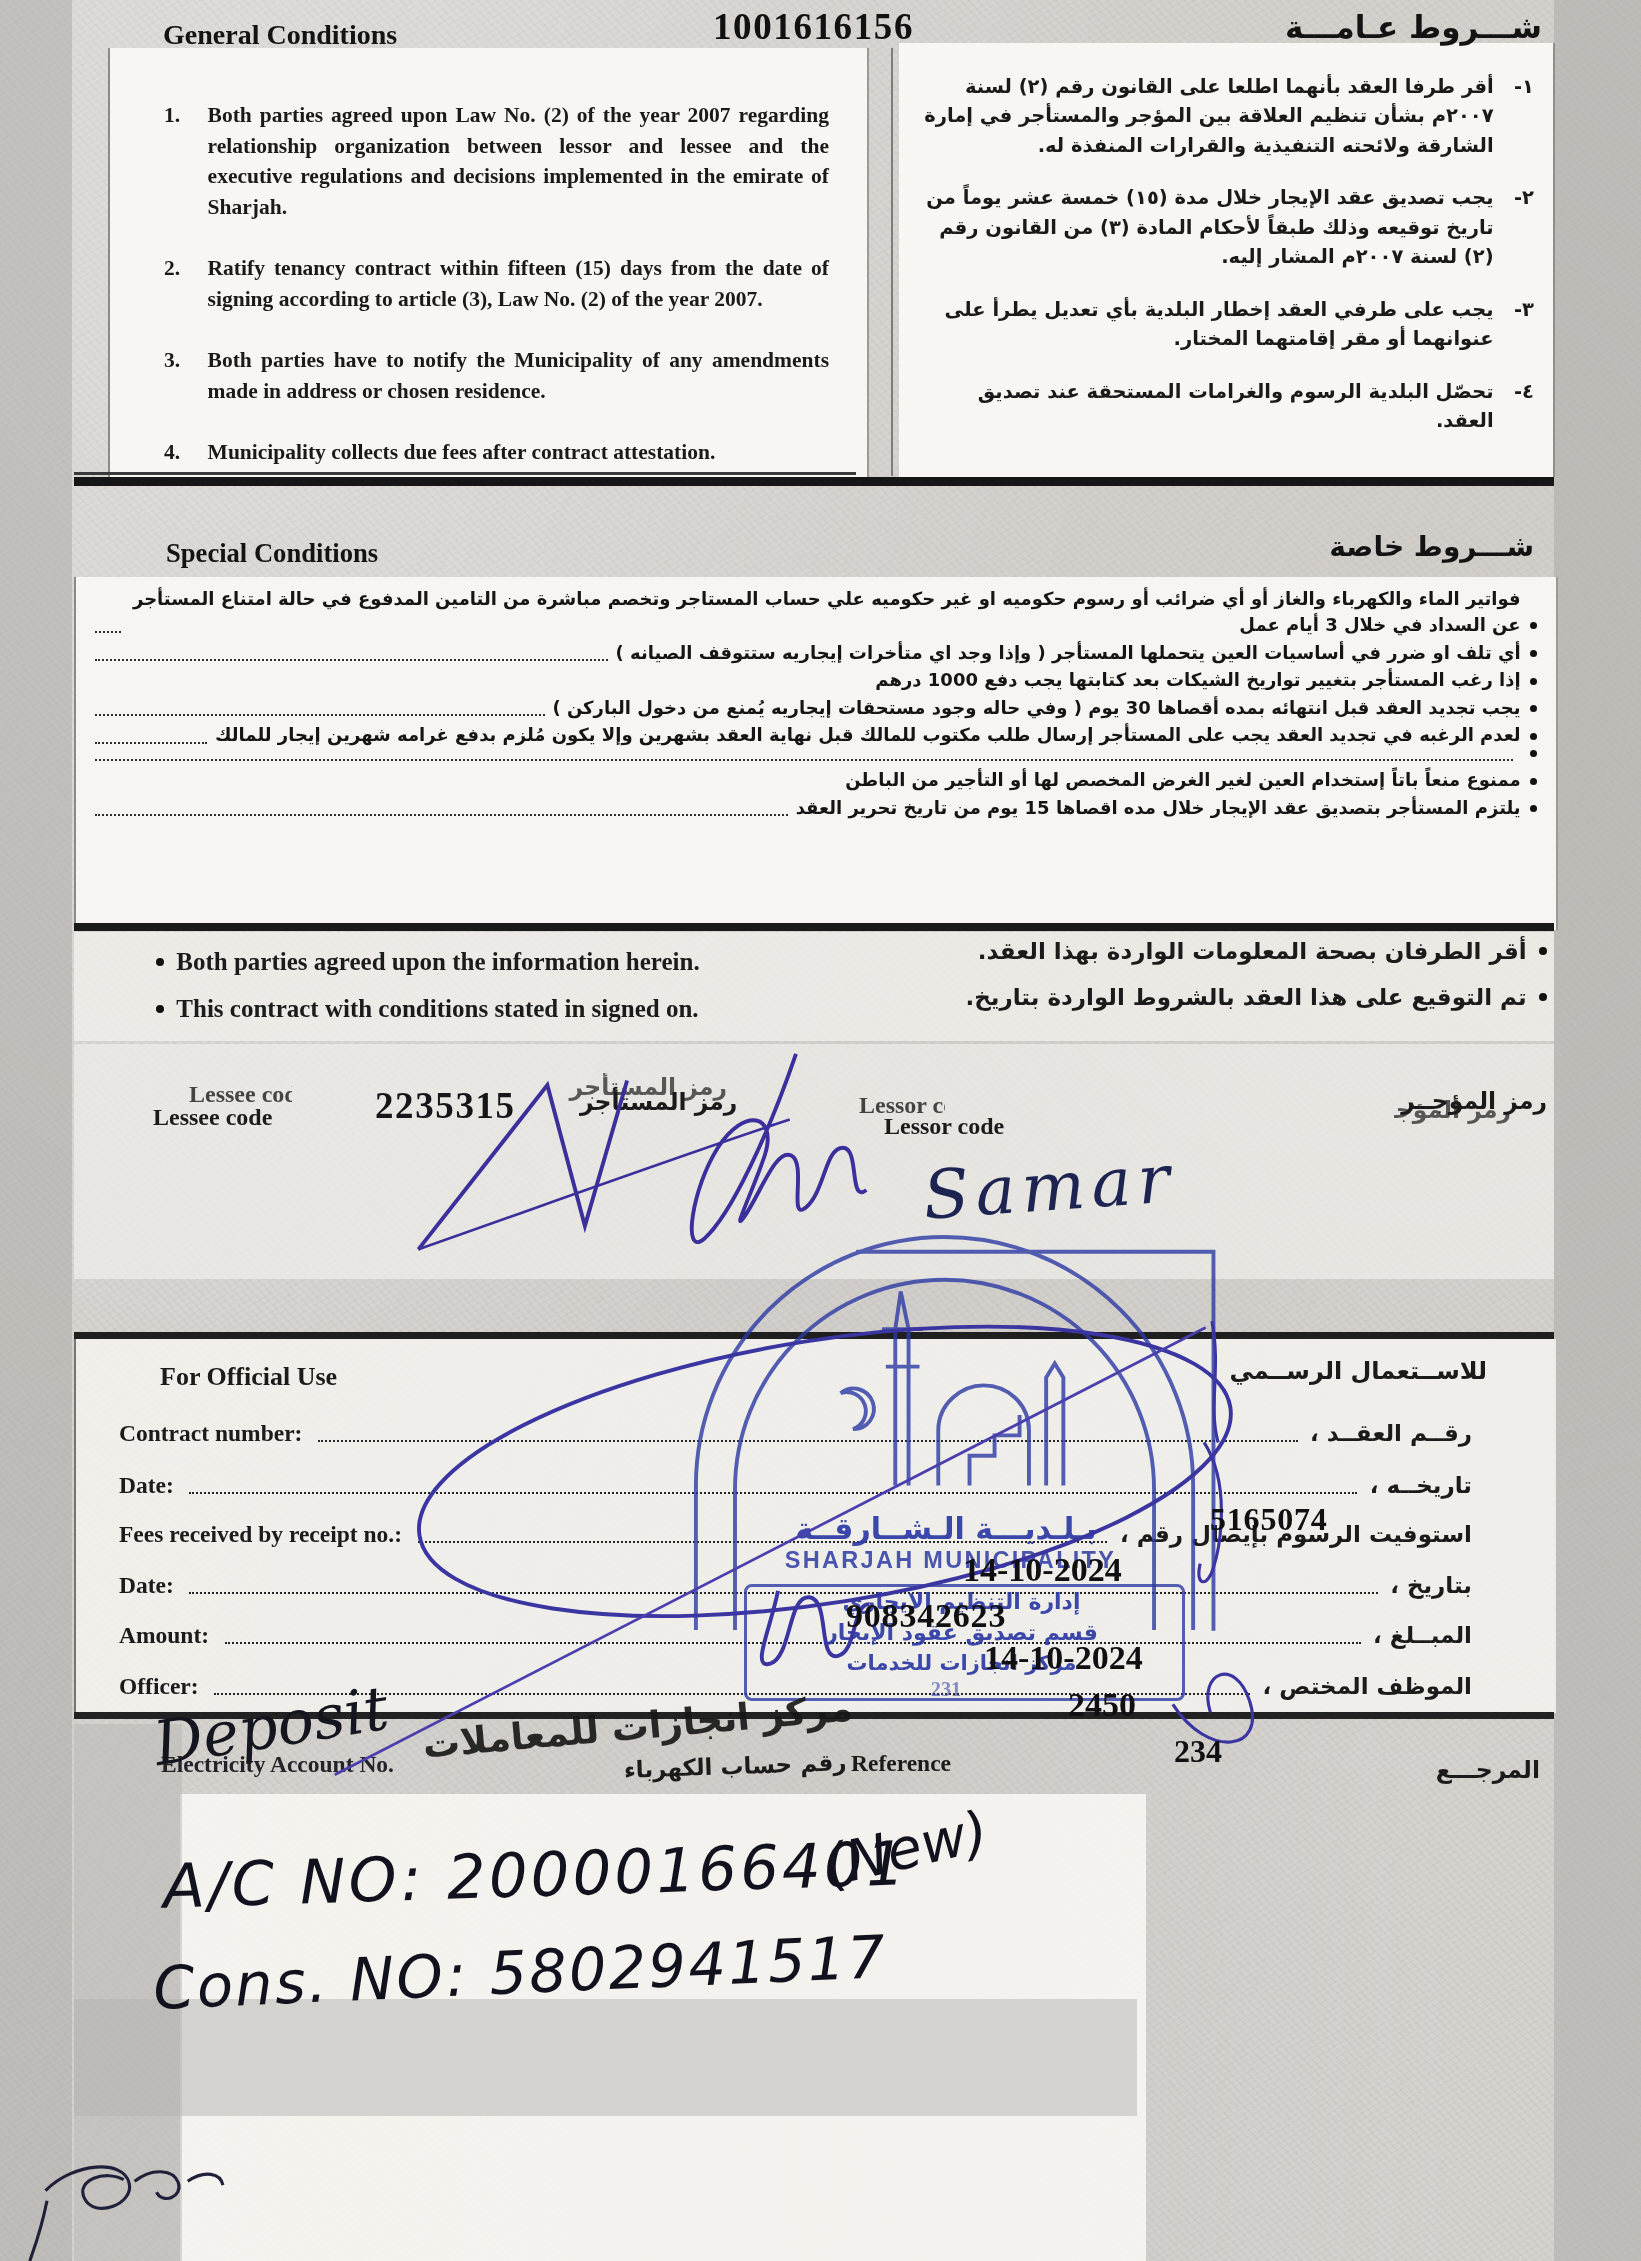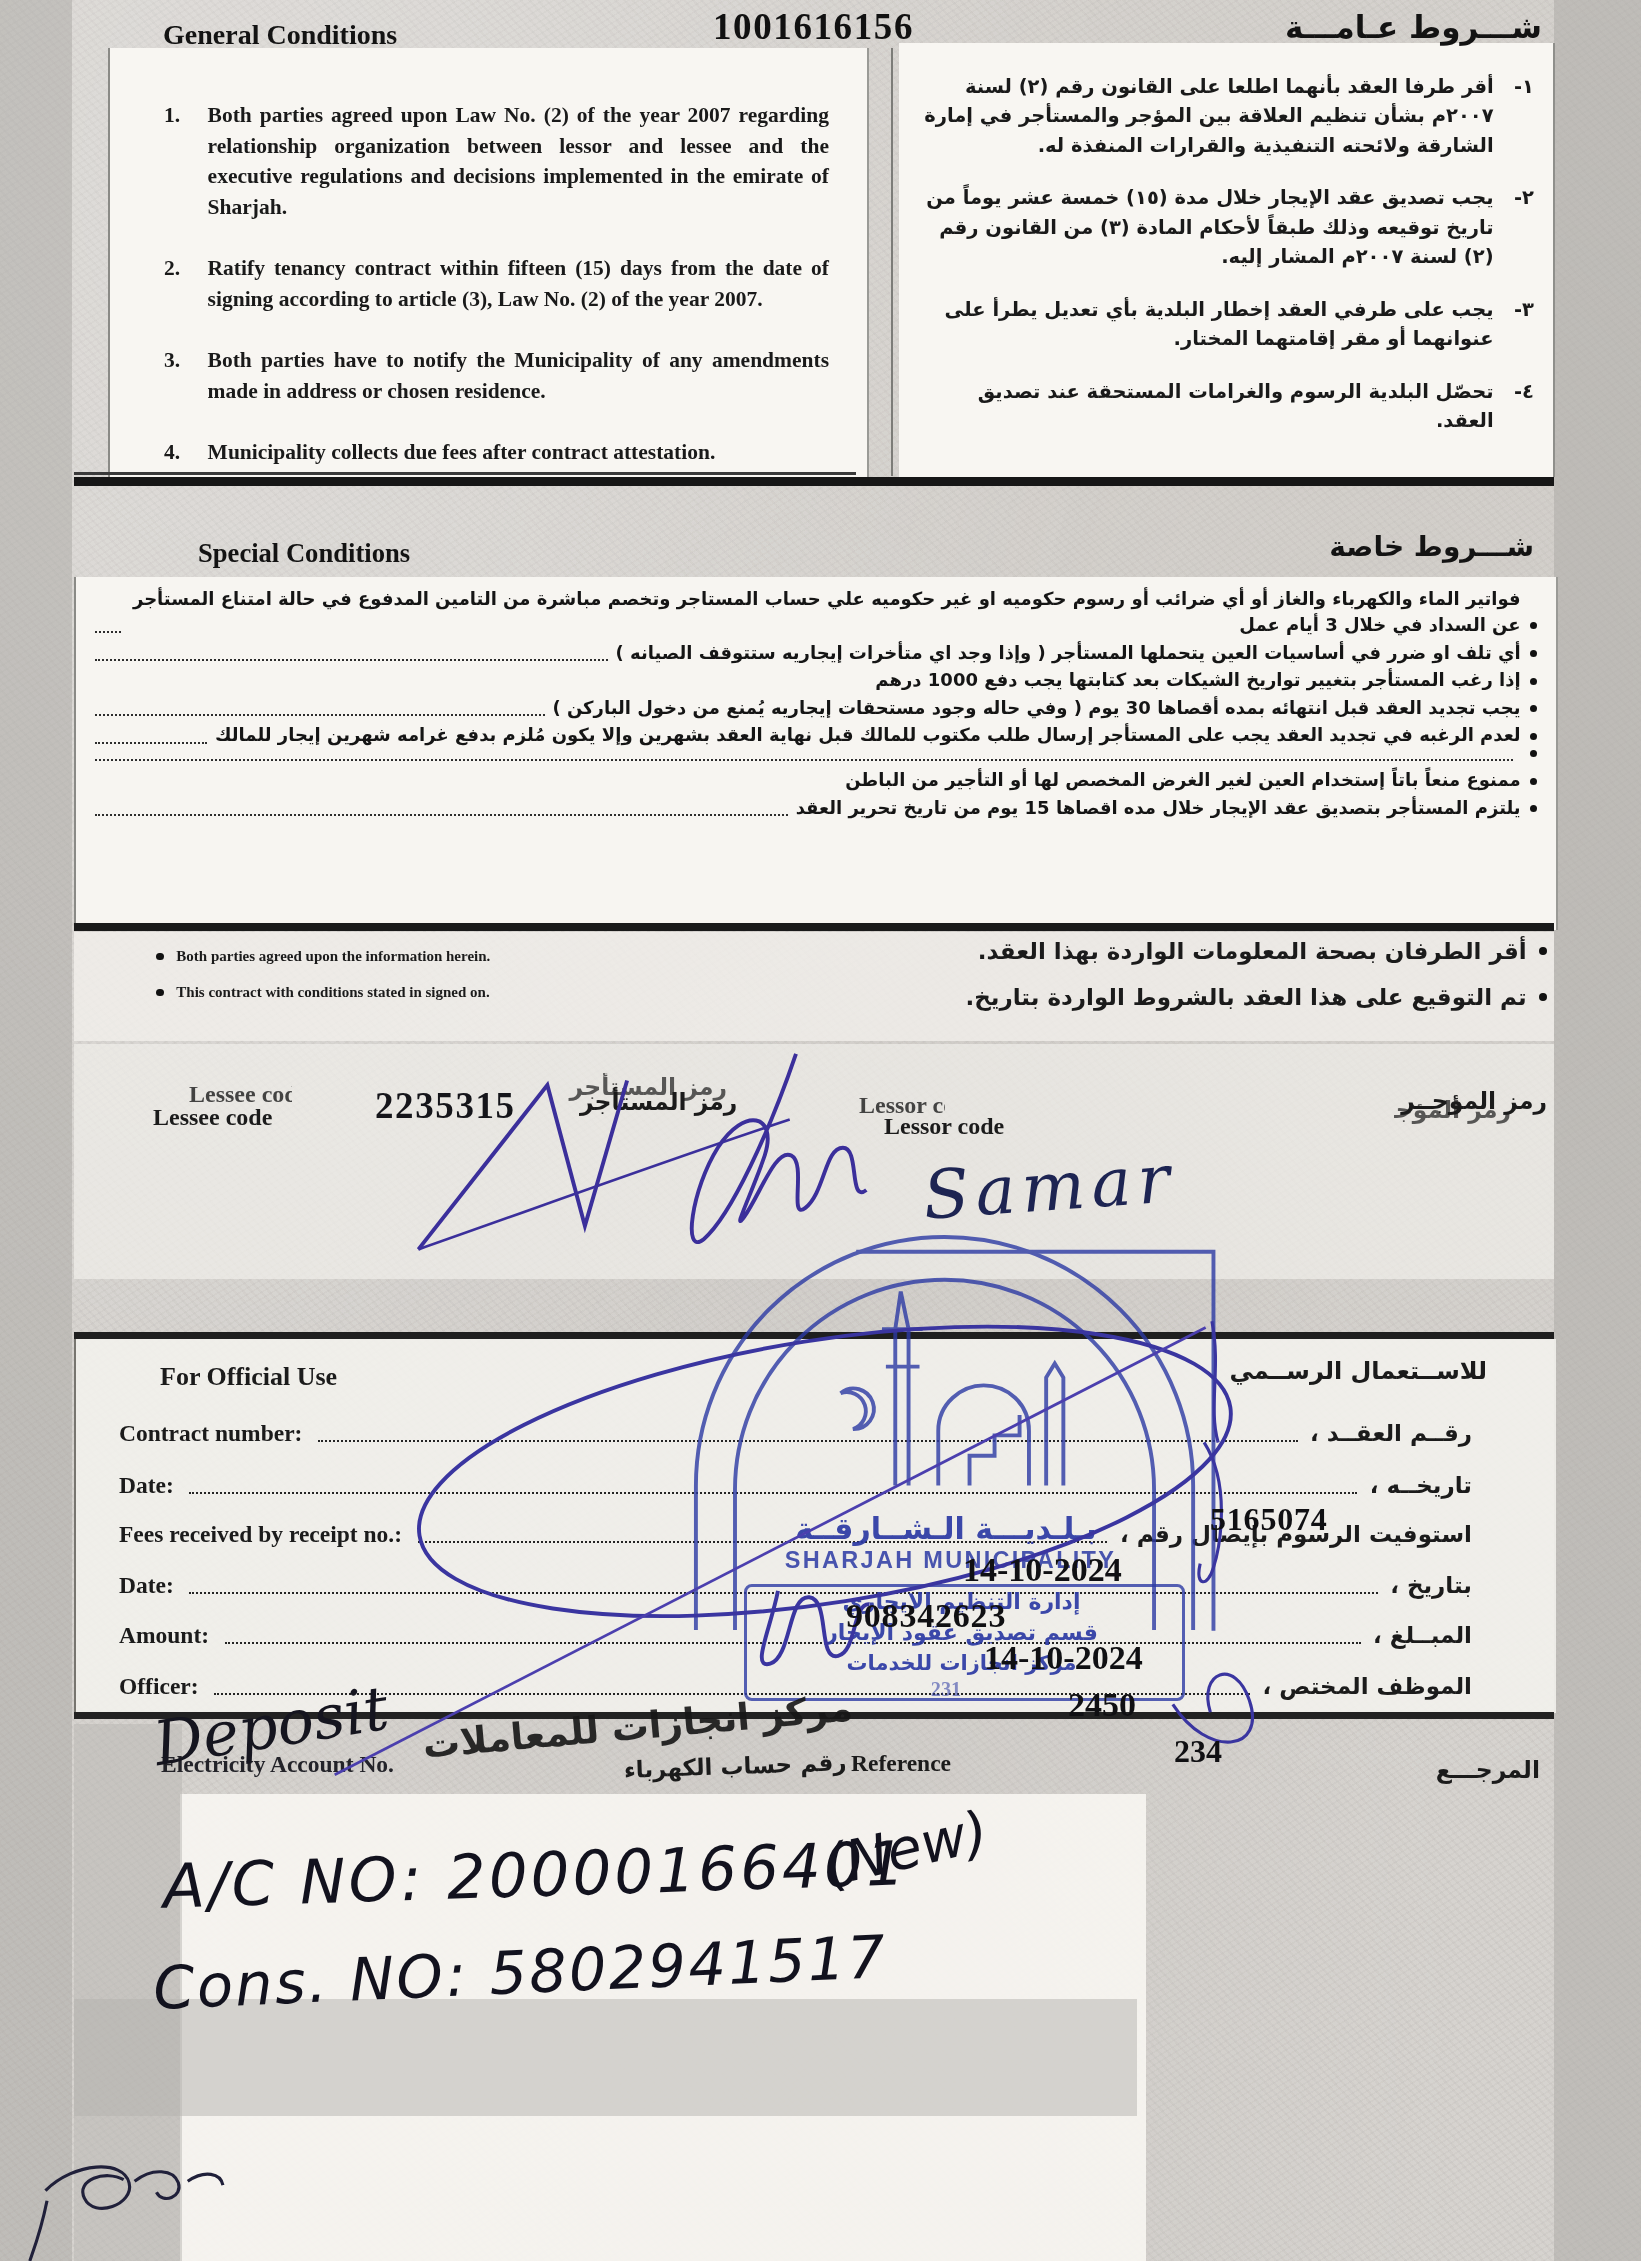--- a/index.html
+++ b/index.html
@@ -36,39 +36,39 @@
   #line-sp{left:74px;top:923px;width:1480px;height:7.8px;}
   #line-ou-top{left:74px;top:1332px;width:1480px;height:7px;background:#1f1f1f;}
   #line-ou-bot{left:74px;top:1712px;width:1480px;height:7px;background:#222;}
   #vline-mid{left:891px;top:48px;width:2.3px;height:428px;background:#7c7c78;position:absolute;}
   
   .h-en{font-weight:bold;color:#131313;}
   .h-ar{font-weight:bold;color:#131313;}
   #gc-title{left:163px;top:19px;font-size:28px;}
   #contract-no{left:713px;top:4.7px;font-size:37px;font-weight:bold;letter-spacing:1.6px;color:#111;font-family:Liberation Serif, serif;}
   #gc-title-ar{right:100px;top:9.4px;font-size:31px;text-align:center;}
-  #sp-title{left:166px;top:538px;font-size:26.6px;margin-left:32px;}
+  #sp-title{left:166px;top:538px;font-size:26.6px;}
   #sp-title-ar{right:108px;top:530px;font-size:28px;}
   
   #gc-en-list{left:164px;top:100px;width:665px;}
   .gc-item{display:flex;gap:15.6px;margin-bottom:31px;font-weight:bold;font-size:21.5px;line-height:1.42;text-align:justify;color:#1a1a1a;}
   .gc-num{flex:0 0 28px;}
   #gc-ar-list{left:916px;top:72px;width:618px;}
   .ga-item{display:flex;direction:rtl;gap:9.4px;margin-bottom:23.5px;font-weight:bold;font-size:19.5px;line-height:1.5;text-align:right;color:#1a1a1a;}
   .ga-num{flex:0 0 31px;}
   
   #sp-list{left:92px;top:586px;width:1445px;}
   .sp-item{display:flex;direction:rtl;align-items:flex-end;font-weight:bold;font-size:18px;line-height:26px;color:#151515;margin-bottom:1.6px;}
   .bullet{flex:0 0 7px;width:7px;height:7px;border-radius:50%;background:#111;margin:0 0 8.6px 9.4px;}
   .sp-text{flex:0 1 auto;text-align:right;}
   .sp-leader{flex:1 1 31px;min-width:23.5px;border-bottom:2.5px dotted #2d2d2d;margin:0 7.8px 4.7px 3.1px;}
   .sp-item:nth-child(3) .sp-leader,.sp-item:nth-child(7) .sp-leader,.sp-item:nth-child(10) .sp-leader{border-bottom:none;}
   
   .agree-line{display:flex;align-items:center;gap:12.5px;font-weight:bold;}
-  #agree-en{left:156px;top:948px;font-size:15px;}
+  #agree-en{left:156px;top:948px;font-size:25px;}
   #agree-en .agree-line{margin-bottom:19px;}
   #agree-ar{right:95px;top:938px;font-size:23px;text-align:right;}
   #agree-ar .agree-line{direction:rtl;margin-bottom:20.3px;}
   .adot{flex:0 0 7.8px;width:7.8px;height:7.8px;border-radius:50%;background:#111;}
   
   .ghost{opacity:.8;overflow:hidden;white-space:nowrap;}
   #lessee-ghost{left:189px;top:1081px;width:103px;font-weight:bold;font-size:24px;}
   #lessee-label{left:153px;top:1104px;font-weight:bold;font-size:24px;}
   #lessee-value{left:375px;top:1084px;font-weight:bold;font-size:37px;letter-spacing:1.6px;color:#15151a;}
   #lessee-ar{left:580px;top:1088px;font-weight:bold;font-size:23.5px;}

